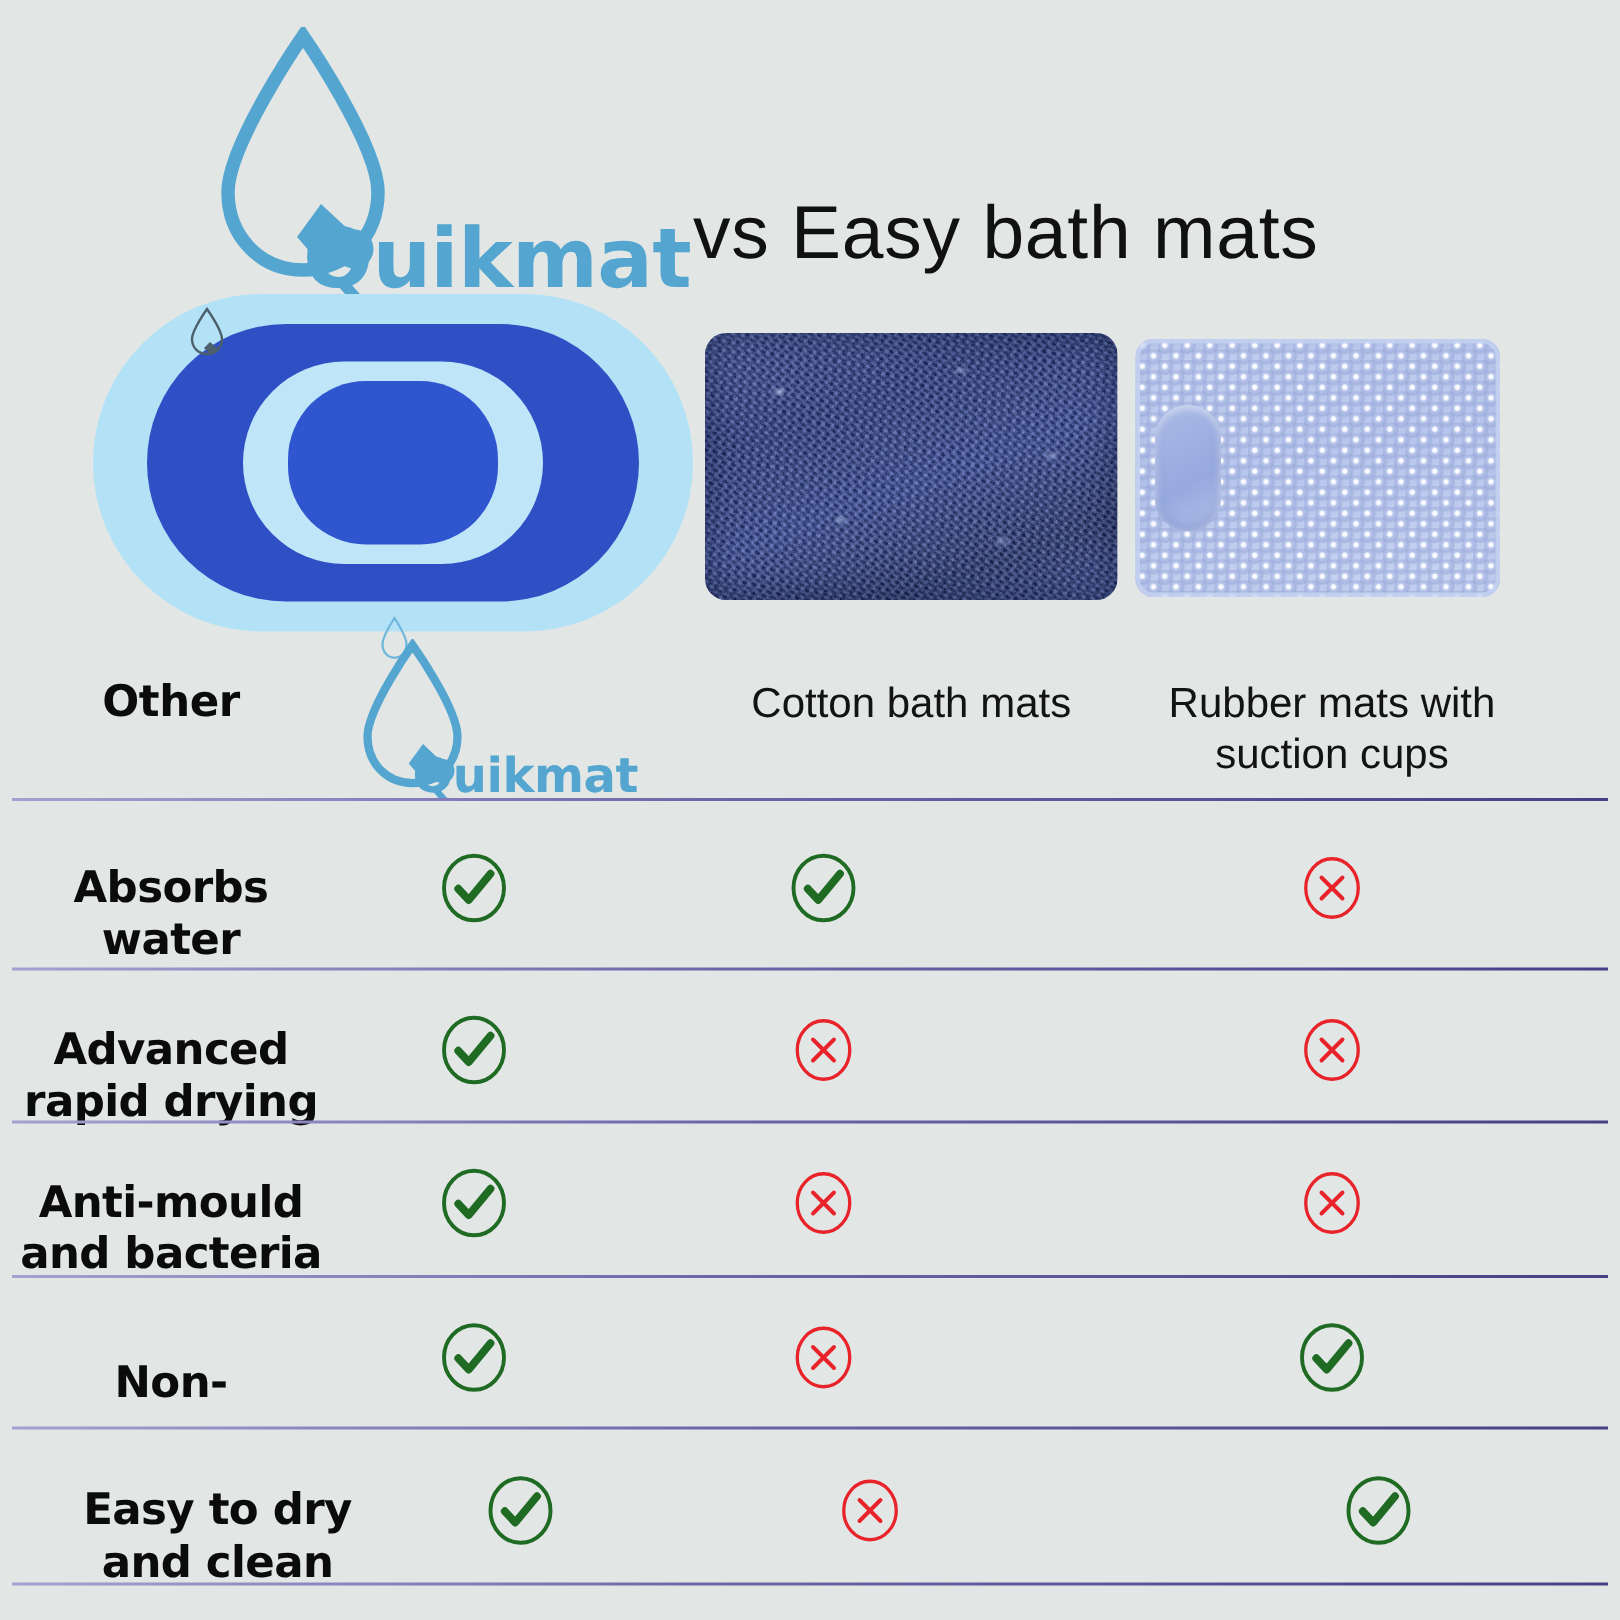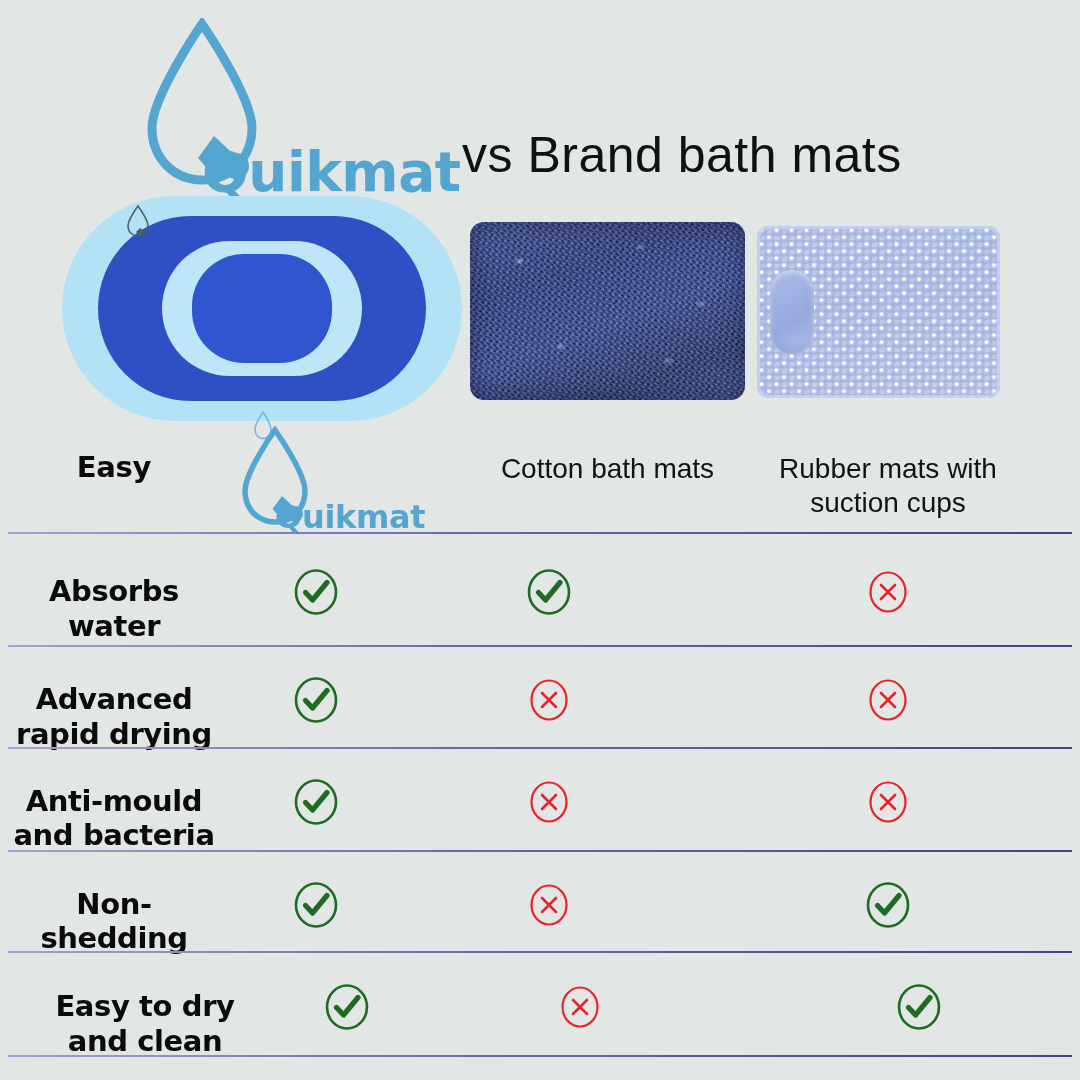--- a/index.html
+++ b/index.html
@@ -317,21 +317,21 @@
 
   <div class="brand-logo-big">
     <svg class="drop-svg" viewBox="0 0 125 170">
       <path d="M62 6 C62 6 112 78 112 110 C112 140 90 162 62 162 C34 162 12 140 12 110 C12 78 62 6 62 6 Z" fill="none" stroke="#54a6d0" stroke-width="9"></path>
       <path d="M74 118 L104 146 C98 156 88 162 78 163 L58 140 Z" fill="#54a6d0"></path>
       <circle cx="96" cy="148" r="13" fill="#54a6d0"></circle>
     </svg>
     <div class="brand-word">Quikmat</div>
   </div>
 
-  <div class="title-vs">vs Brand bath mats</div>
+  <div class="title-vs">vs Easy bath mats</div>
 </div>
 
 <div class="products">
 
   <div class="prod mat-quikmat">
     <div class="mat-oval-outer"></div>
     <div class="mat-oval-ring1"></div>
     <div class="mat-oval-ring2"></div>
     <div class="mat-oval-core"></div>
     <svg class="mat-droplet-mark" viewBox="0 0 26 34">
@@ -349,21 +349,21 @@
 
 <div class="rubber-wrap">
   <div class="mat-rubber" style="position:absolute; left:0; top:0;">
     <div class="rubber-bumps"></div>
     <div class="rubber-oval"></div>
   </div>
   <div class="rubber-edge"></div>
 </div>
 
 <div class="brand-row">
-  <div class="brand-label">Easy</div>
+  <div class="brand-label">Other</div>
   <div class="brand-logo-small">
     <svg class="drop-svg" viewBox="0 0 75 100">
       <path d="M37 4 C37 4 67 46 67 65 C67 83 54 96 37 96 C20 96 7 83 7 65 C7 46 37 4 37 4 Z" fill="none" stroke="#54a6d0" stroke-width="5.5"></path>
       <path d="M44 70 L62 87 C58.5 93 52.5 96.5 46.5 97 L34.5 83 Z" fill="#54a6d0"></path>
       <circle cx="57" cy="88" r="8" fill="#54a6d0"></circle>
     </svg>
     <div class="brand-word">Quikmat</div>
   </div>
 </div>
 
@@ -471,21 +471,20 @@
 </svg>
         </span>
       </div>
   </div>
 
   <div class="divider" style="top:318px;"></div>
 
   <div class="row" style="top:325px; height:95px;">
     <div class="row-label">
       <span>Non-</span><br>
-      <span>shedding</span>
     </div>
     <div class="cell cell-1">
         <span class="mark-slot">
           <svg class="mark" viewBox="0 0 48 48">
   <ellipse cx="24" cy="24" rx="20" ry="21.5" fill="none" stroke="#1f6b23" stroke-width="2.6"></ellipse>
   <path d="M13.5 24.5 L20.5 32 L35 14.5" fill="none" stroke="#1f6b23" stroke-width="5.2" stroke-linecap="round" stroke-linejoin="round"></path>
 </svg>
         </span>
       </div>
     <div class="cell cell-2">

